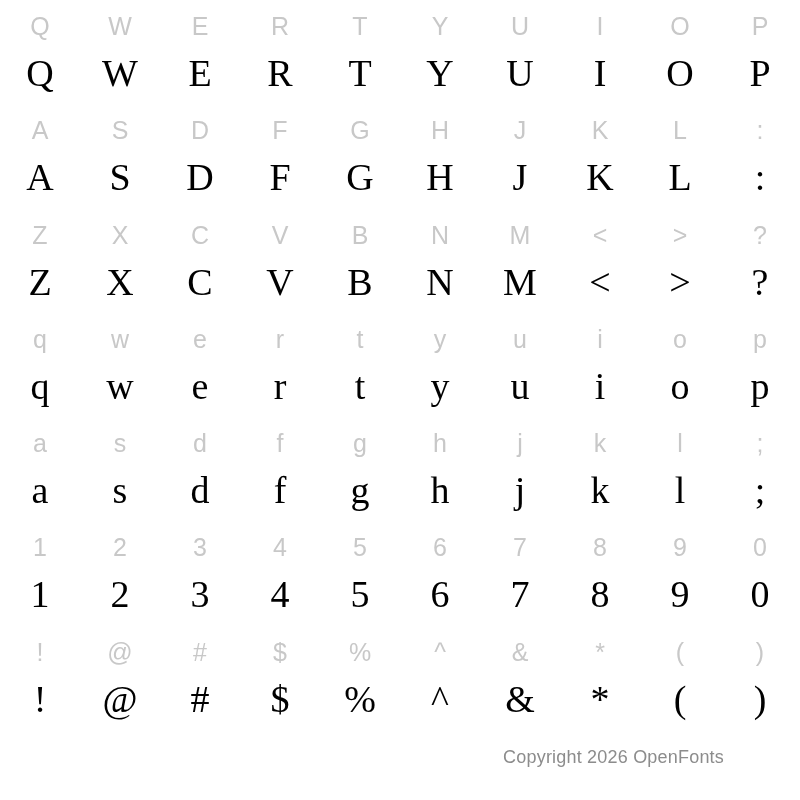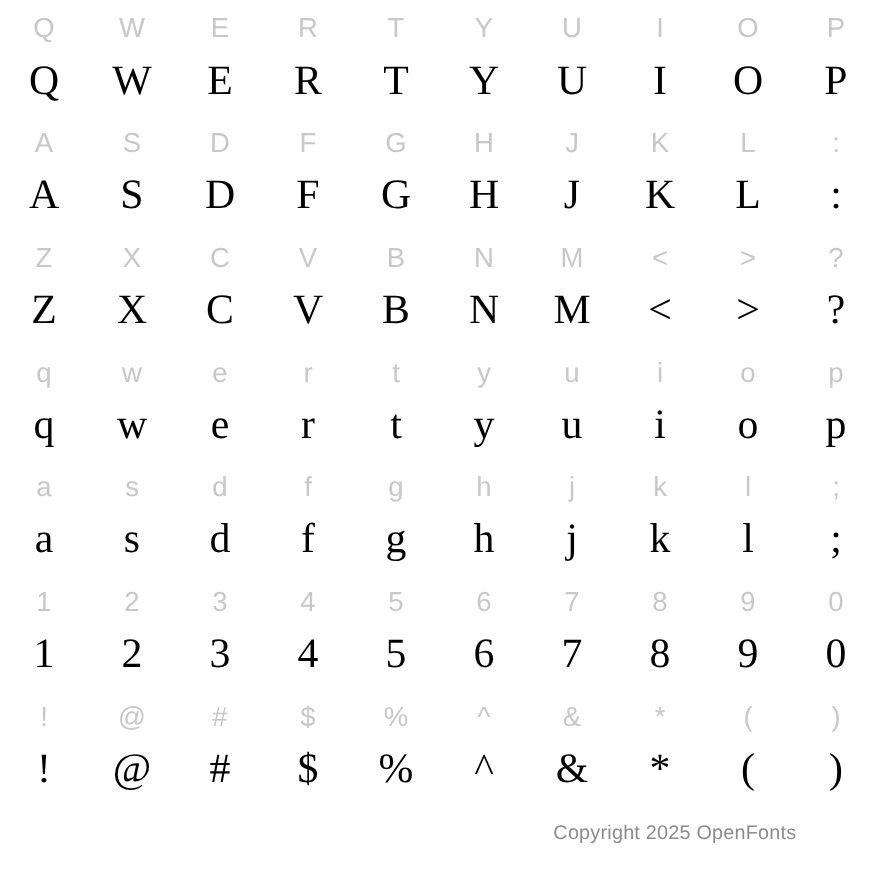--- a/index.html
+++ b/index.html
@@ -265,14 +265,14 @@
         <div class="cell">^</div>
         <div class="cell">&amp;</div>
         <div class="cell">*</div>
         <div class="cell">(</div>
         <div class="cell">)</div>
       </div>
     </div>
 
   </div>
 
-  <div class="footer">Copyright 2025 OpenFonts</div>
+  <div class="footer">Copyright 2026 OpenFonts</div>
 </div>
 
 </body></html>

